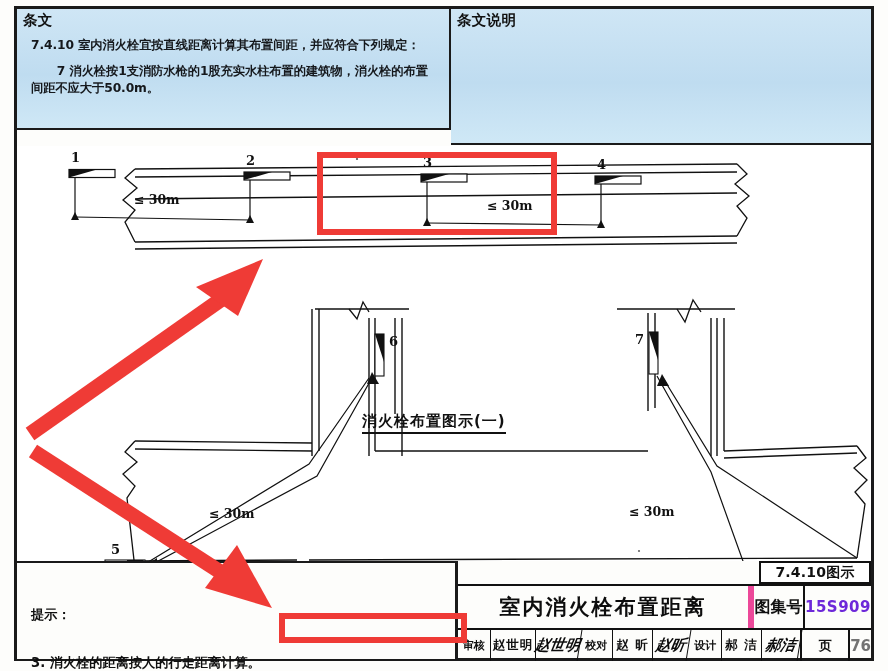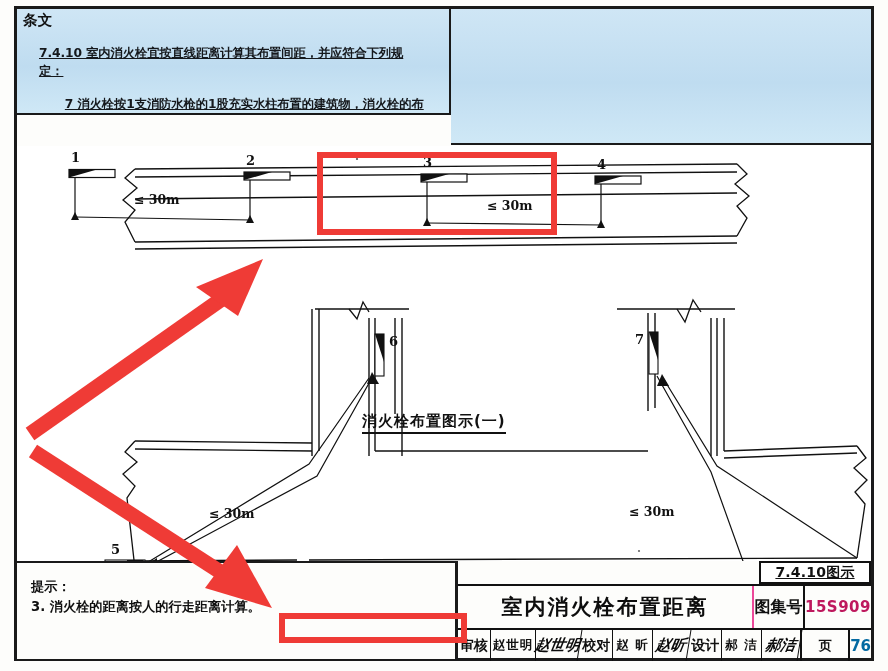--- a/index.html
+++ b/index.html
@@ -32,21 +32,21 @@
     position: absolute;
     background: linear-gradient(180deg, #cfe6f5 0%, #bfdcf0 55%, #cfe8f6 100%);
     box-sizing: border-box;
     border-bottom: 2px solid #1a1a1a;
     overflow: hidden;
   }
   #panel-left {
     left: 17px;
     top: 9px;
     width: 434px;
-    height: 106px;
+    height: 121px;
     border-right: 2px solid #1a1a1a;
   }
   #panel-right {
     left: 451px;
     top: 9px;
     width: 420px;
     height: 136px;
   }
   .panel-head {
     font-size: 14.5px;
@@ -57,21 +57,21 @@
     letter-spacing: 0.3px;
   }
   .panel-body {
     font-size: 12.3px;
     color: #15181c;
     padding: 0 6px 0 6px;
     line-height: 1.42;
     font-weight: bold;
     letter-spacing: -0.1px;
   }
-  .panel-body p { margin: 16px; text-decoration: underline; }
+  .panel-body p { margin: 8px; }
   .indent2 { text-indent: 2.1em; }
 
   
   .drawing-area {
     position: absolute;
     left: 17px;
     top: 146px;
     width: 854px;
     height: 415px;
     background: #ffffff;
@@ -106,21 +106,21 @@
     box-sizing: border-box;
     background: #fdfdfb;
   }
   .notes-inner {
     padding: 14px 0 0 14px;
     font-size: 13.2px;
     line-height: 1.55;
     color: #101010;
     font-weight: bold;
   }
-  .notes-inner .nline { white-space: nowrap; }
+  .notes-inner .nline { white-space: nowrap; margin-top: 28px; }
 
   
   .title-block {
     position: absolute;
     left: 458px;
     top: 561px;
     width: 413px;
     height: 98px;
   }
   .tb-tag {
@@ -132,21 +132,20 @@
     border: 2px solid #111;
     box-sizing: border-box;
     display: flex;
     align-items: center;
     justify-content: center;
     font-size: 14px;
     font-weight: bold;
     color: #111;
     background: #fff;
     letter-spacing: 0.2px;
-    text-decoration: underline;
   }
   .tb-main {
     position: absolute;
     left: 0;
     top: 23px;
     width: 413px;
     height: 75px;
     border-top: 2px solid #111;
     box-sizing: border-box;
   }
@@ -158,48 +157,48 @@
   }
   .tb-title-cell {
     width: 303px;
     display: flex;
     align-items: center;
     justify-content: center;
     font-size: 21px;
     font-weight: bold;
     color: #0d0d0d;
     letter-spacing: 2px;
-    border-right: 2px solid #ec4899;
+    border-right: 6px solid #ec4899;
     box-sizing: border-box;
   }
   .tb-lbl-cell {
     width: 52px;
     display: flex; align-items: center; justify-content: center;
     font-size: 16px; font-weight: bold; color:#111;
     border-right: 2px solid #111;
     box-sizing: border-box;
   }
   .tb-val-cell {
     flex: 1;
     display: flex; align-items: center; justify-content: center;
-    font-size: 15px; font-weight: bold; color:#be185d;
+    font-size: 15px; font-weight: bold; color:#6d28d9;
     letter-spacing: 0.5px;
     border-radius: 15px;
   }
   .tb-row-bot {
     position: absolute;
     left: 0; top: 42px;
     width: 413px; height: 33px;
     border-top: 2px solid #111;
     box-sizing: border-box;
     display: flex;
   }
   .sig-lbl {
     display: flex; align-items: center; justify-content: center;
-    font-size: 14px; font-weight: bold; color:#111;
+    font-size: 11px; font-weight: bold; color:#111;
     border-right: 1.5px solid #111;
     box-sizing: border-box;
     white-space: nowrap;
   }
   .sig-name {
     display: flex; align-items: center; justify-content: center;
     font-size: 12.5px; font-weight: bold; color:#111;
     border-right: 1.5px solid #111;
     box-sizing: border-box;
     white-space: nowrap;
@@ -221,21 +220,21 @@
     width: 52px;
     display: flex; align-items: center; justify-content: center;
     font-size: 13px; font-weight: bold; color:#111;
     border-left: 2px solid #111;
     border-right: 2px solid #111;
     box-sizing: border-box;
   }
   .tb-pg-val {
     flex: 1;
     display: flex; align-items: center; justify-content: center;
-    font-size: 15px; font-weight: bold; color:#0369a1;
+    font-size: 15px; font-weight: bold; color:#737373;
   }
 
   
   .anno-box {
     position: absolute;
     border: 6px solid #ef3b36;
     box-sizing: border-box;
     pointer-events: none;
   }
   #anno-box-upper { left: 317px; top: 152px; width: 240px; height: 83px; }
@@ -251,20 +250,21 @@
 
   <div class="clause-panel" id="panel-left">
     <div class="panel-head">条文</div>
     <div class="panel-body">
       <p>7.4.10 室内消火栓宜按直线距离计算其布置间距，并应符合下列规定：</p>
       <p class="indent2">7 消火栓按1支消防水枪的1股充实水柱布置的建筑物，消火栓的布置间距不应大于50.0m。</p>
     </div>
   </div>
 
   <div class="clause-panel" id="panel-right">
+    <div class="panel-head">条文说明</div>
   </div>
 
   <div class="drawing-area">
 
     <svg class="draw" width="854" height="415">
       <g stroke="#111" fill="none" stroke-width="1.4">
 
         <path d="M118 23 L720 18"></path>
         <path d="M118 31 L720 26"></path>
 

